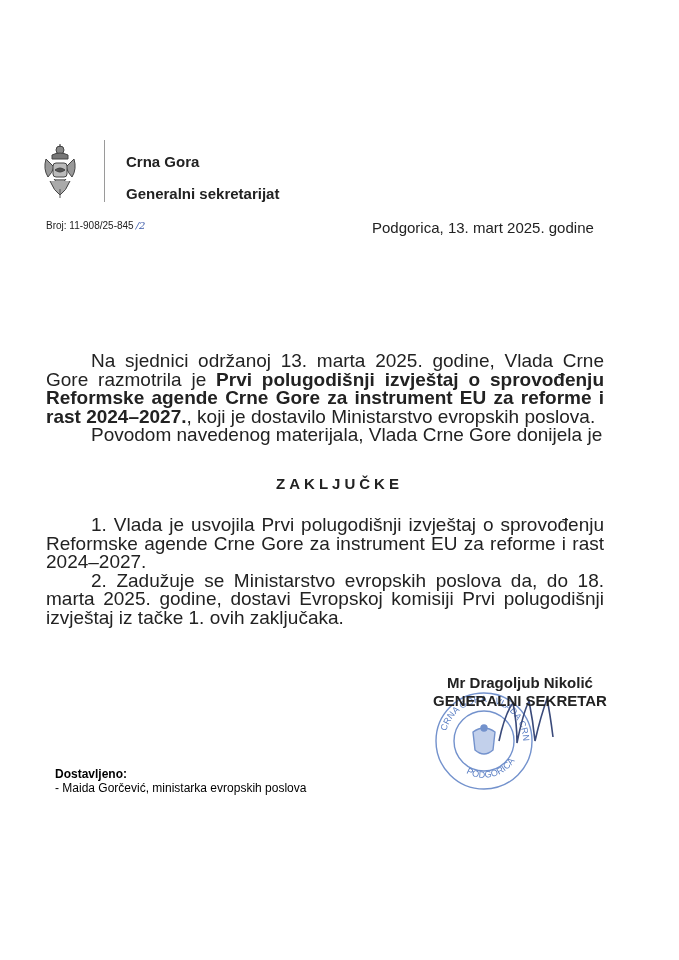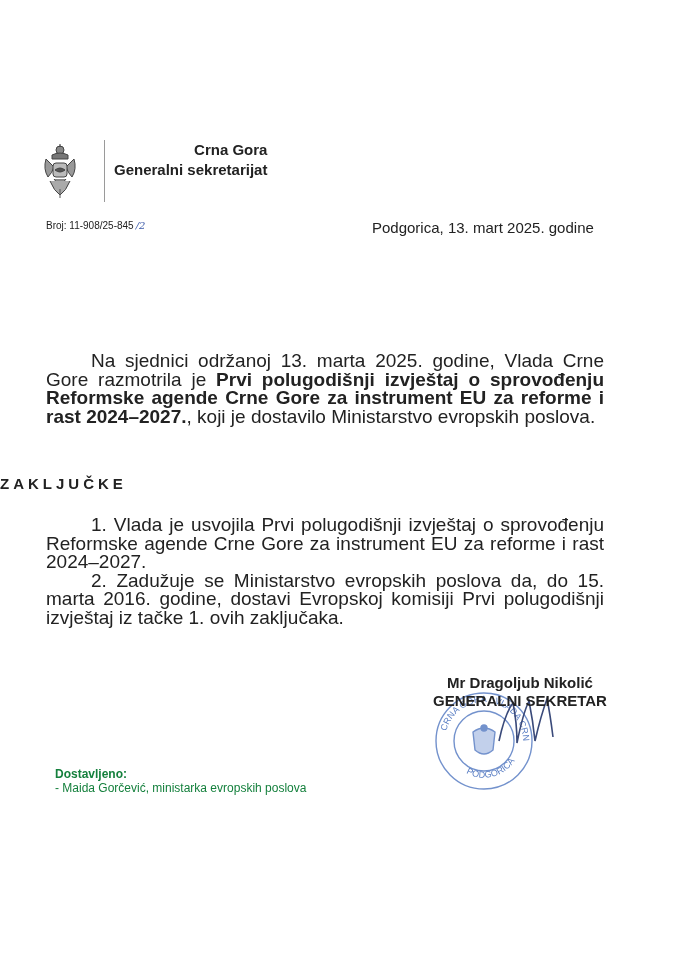--- a/index.html
+++ b/index.html
@@ -2,33 +2,33 @@
 <html><head>
 <meta charset="utf-8">
 <style>
   html, body { margin: 0; padding: 0; background: #ffffff; }
   body { width: 679px; height: 960px; position: relative; overflow: hidden;
          font-family: "Liberation Sans", sans-serif; color: #1f1f1f; }
   .abs { position: absolute; }
   .crest { left: 42px; top: 143px; width: 36px; height: 56px; }
   .vline { left: 104px; top: 140px; width: 1px; height: 62px; background: #9a9a9a; }
   .org { left: 114px; top: 140px; font-weight: bold; font-size: 15px; line-height: 20px; color: #222; }
-  .org div { margin: 0; text-align: right; }
+  .org div { margin: 12px; }
   .broj { left: 46px; top: 220px; font-size: 10px; color: #222; }
   .broj .hand { color: #3a58a8; font-family: "DejaVu Serif", serif; font-style: italic; margin-left: 2px; }
   .place { left: 372px; top: 219px; font-size: 15px; color: #222; }
   .body { left: 46px; width: 558px; font-size: 19px; line-height: 18.5px; color: #222; text-align: justify; }
   .p1 { top: 352px; }
   .indent { text-indent: 45px; }
-  .title { left: 0; width: 679px; top: 475px; font-weight: bold; font-size: 15px; letter-spacing: 4px; color: #222; }
+  .title { left: 0; width: 679px; top: 475px; text-align: center; font-weight: bold; font-size: 15px; letter-spacing: 4px; color: #222; }
   .concl { top: 516px; }
   .sig { left: 420px; top: 674px; font-weight: bold; font-size: 15px; line-height: 18px; color: #222; text-align: center; width: 200px; }
   .stamp { left: 433px; top: 690px; width: 102px; height: 102px; }
   .signature { left: 495px; top: 693px; width: 70px; height: 55px; }
-  .deliv { left: 55px; top: 767px; font-size: 12px; line-height: 14px; color: #15803d; }
+  .deliv { left: 55px; top: 767px; font-size: 12px; line-height: 14px; color: #000000; }
   .deliv .h { font-weight: bold; }
   b { font-weight: bold; }
 </style>
 </head>
 <body>
 
 <svg class="abs crest" viewBox="0 0 36 56">
   <g fill="none" stroke="#444" stroke-width="1">
     <circle cx="18" cy="7" r="4" fill="#888"></circle>
     <line x1="18" y1="1" x2="18" y2="4" stroke="#333"></line>
@@ -50,27 +50,28 @@
 </div>
 
 <div class="abs broj">
   <span>Broj: 11-908/25-845</span><span class="hand">/2</span>
 </div>
 
 <div class="abs place">Podgorica, 13. mart 2025. godine</div>
 
 <div class="abs body p1">
   <div class="indent"><span>Na sjednici održanoj 13. marta 2025. godine, Vlada Crne Gore razmotrila je </span><b>Prvi polugodišnji izvještaj o sprovođenju Reformske agende Crne Gore za instrument EU za reforme i rast 2024–2027.</b><span>, koji je dostavilo Ministarstvo evropskih poslova.</span></div>
+  <div class="indent">Povodom navedenog materijala, Vlada Crne Gore donijela je</div>
 </div>
 
 <div class="abs title">ZAKLJUČKE</div>
 
 <div class="abs body concl">
   <div class="indent">1. Vlada je usvojila Prvi polugodišnji izvještaj o sprovođenju Reformske agende Crne Gore za instrument EU za reforme i rast 2024–2027.</div>
-  <div class="indent">2. Zadužuje se Ministarstvo evropskih poslova da, do 15. marta 2016. godine, dostavi Evropskoj komisiji Prvi polugodišnji izvještaj iz tačke 1. ovih zaključaka.</div>
+  <div class="indent">2. Zadužuje se Ministarstvo evropskih poslova da, do 18. marta 2025. godine, dostavi Evropskoj komisiji Prvi polugodišnji izvještaj iz tačke 1. ovih zaključaka.</div>
 </div>
 
 <svg class="abs stamp" viewBox="0 0 102 102">
   <g fill="none" stroke="#5b7fc4" stroke-width="1.4" opacity="0.85">
     <circle cx="51" cy="51" r="48"></circle>
     <circle cx="51" cy="51" r="30"></circle>
     <path d="M40 42 Q51 34 62 42 L60 60 Q51 68 42 60 Z" fill="#b8c8e8"></path>
     <circle cx="51" cy="38" r="3" fill="#5b7fc4"></circle>
   </g>
   <defs>

